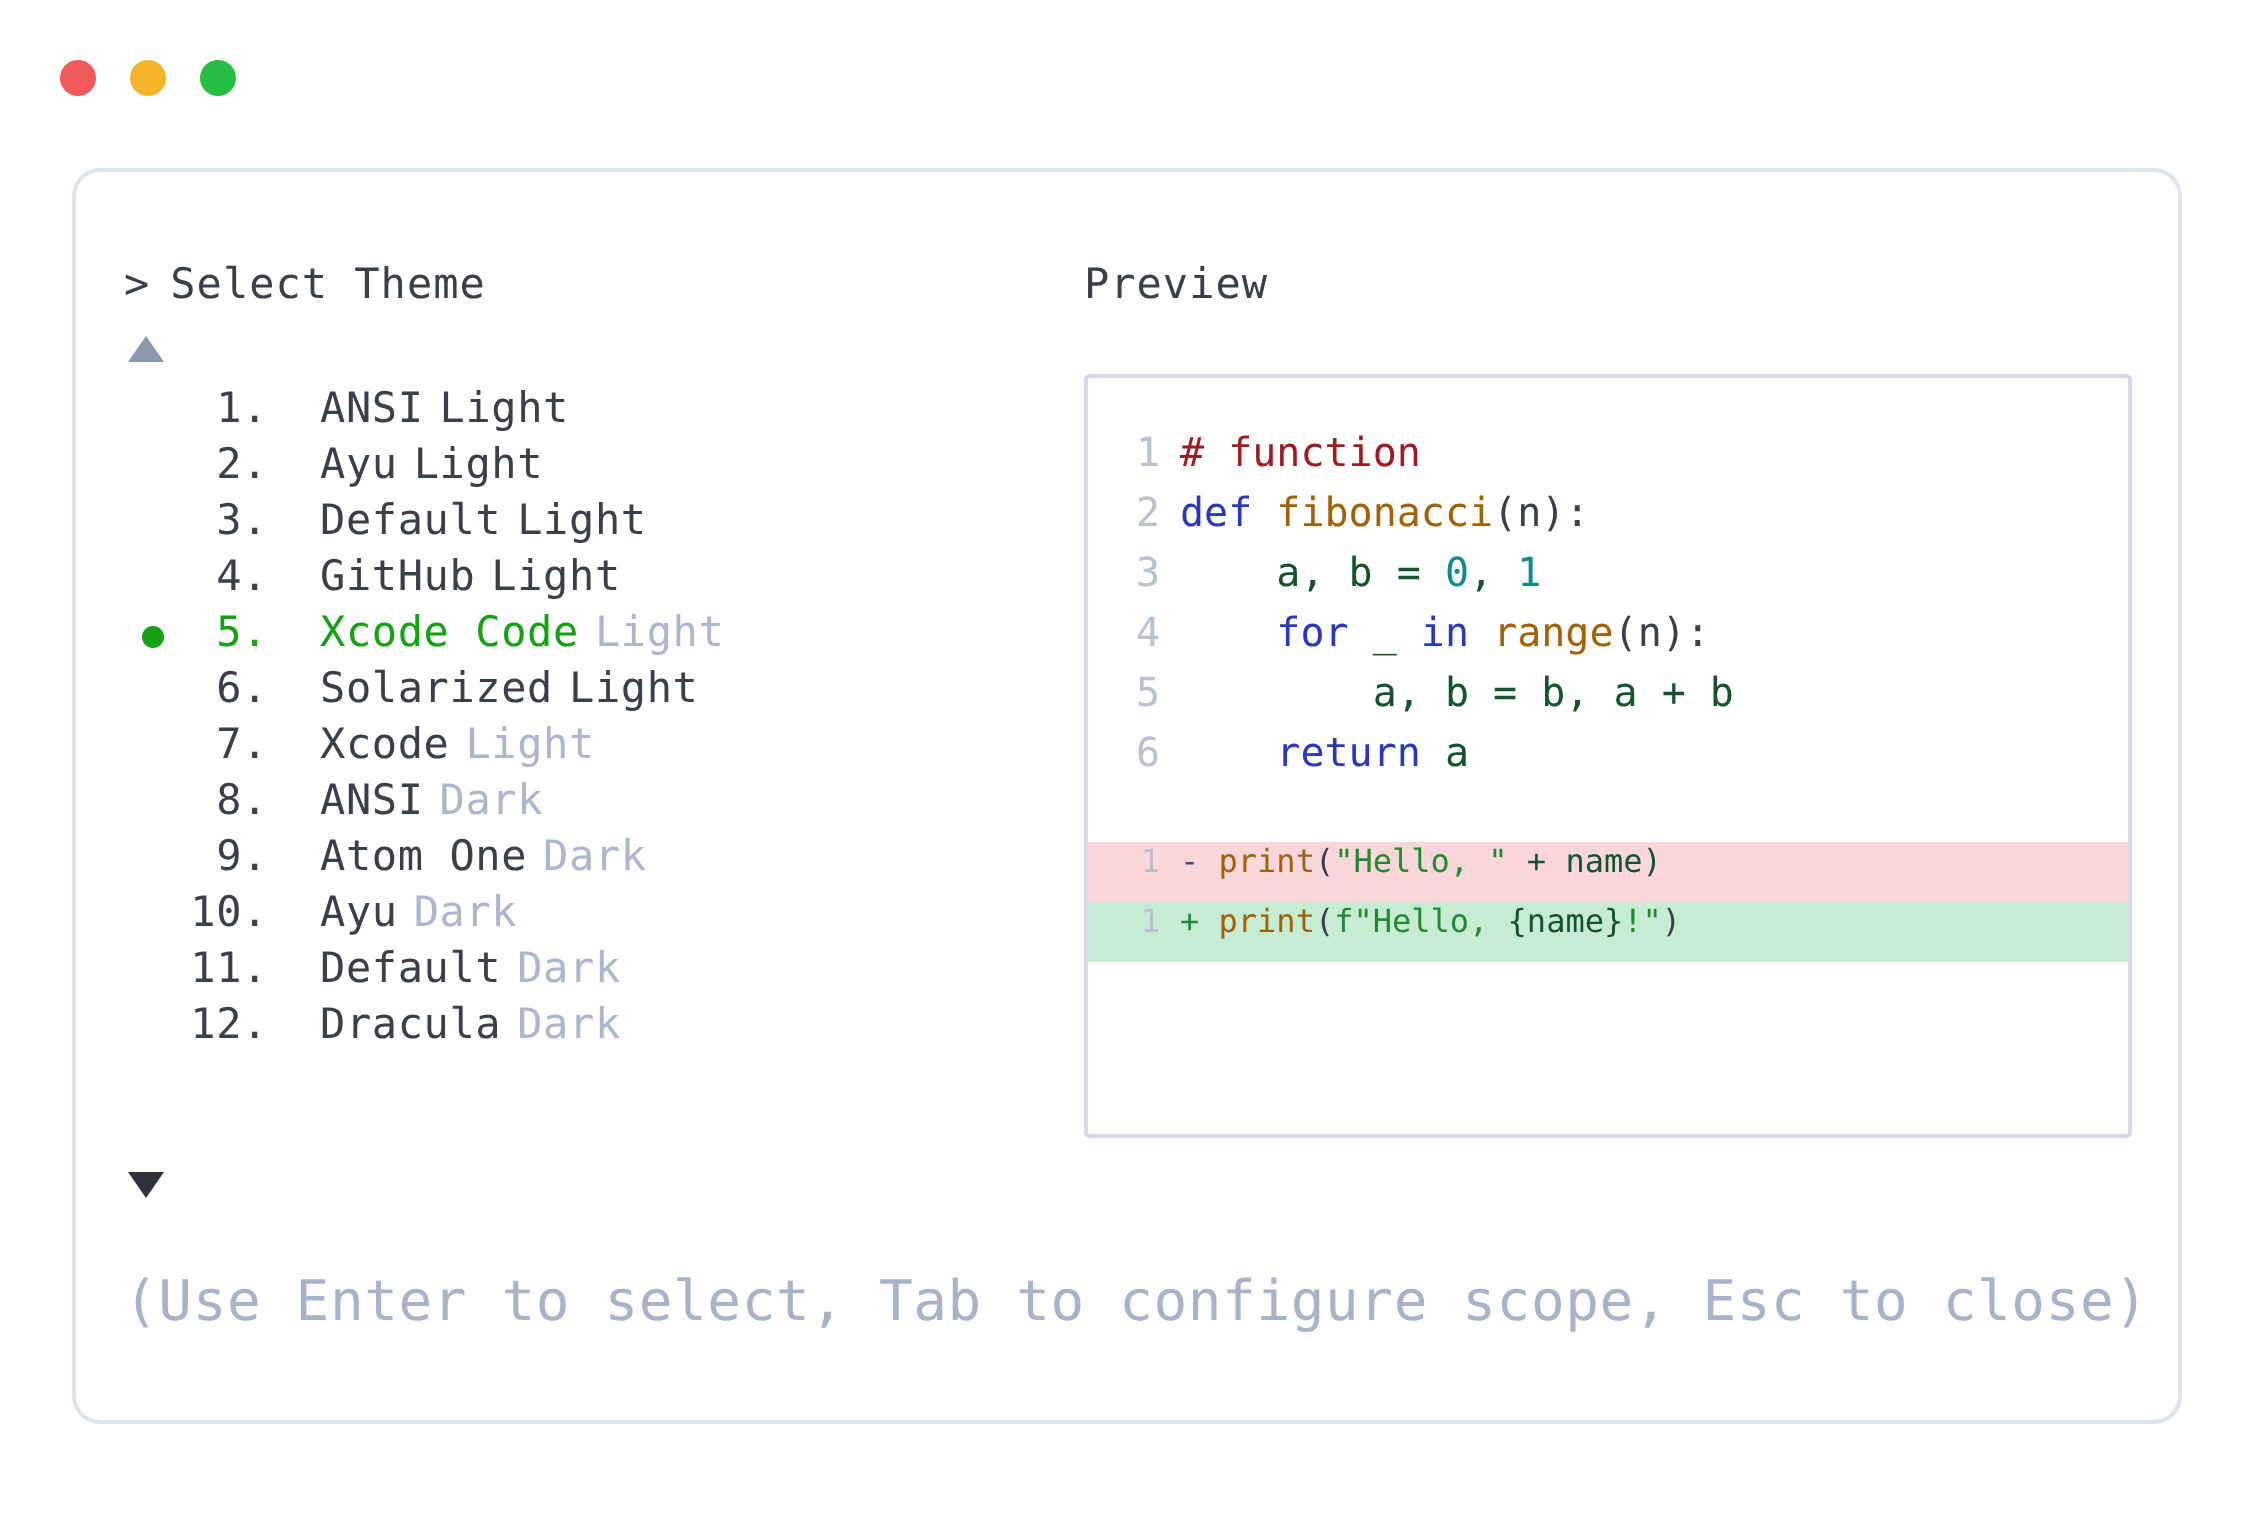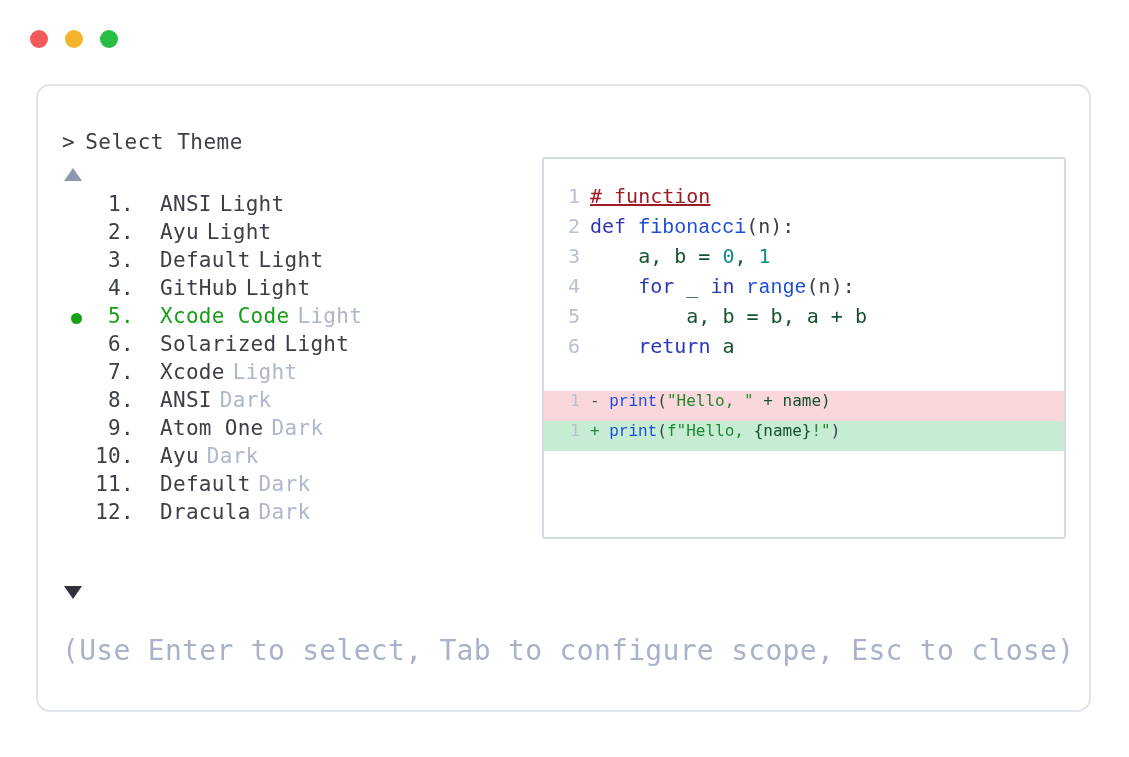--- a/index.html
+++ b/index.html
@@ -211,23 +211,23 @@
     box-sizing: border-box;
   }
   .diff-line .ln { color: #b9c0ce; }
   .diff-body { white-space: pre; }
   .diff-line.del { background: #f9d7da; }
   .diff-line.add { background: #c6ecd3; }
   .marker-del { color: #4a4f58; }
   .marker-add { color: #1f8a3c; }
 
   
-  .tok-comment  { color: #9c1c24; text-decoration: underline; }
+  .tok-comment  { color: #9c1c24; }
   .tok-keyword  { color: #2b38b5; }
-  .tok-func     { color: #1d4ed8; font-family: Liberation Mono, monospace; }
+  .tok-func     { color: #a16207; }
   .tok-plain    { color: #14532d; }
   .tok-number   { color: #128a86; }
   .tok-string   { color: #1f8a2f; }
   .tok-punct    { color: #3b4048; }
 </style>
 </head>
 <body>
 
 <div class="titlebar">
   <span class="dot red"></span>
@@ -264,20 +264,21 @@
         </ul>
     </div>
 
     <div class="bottom-arrow">
       <span class="tri-down"></span>
     </div>
 
     <div class="hint">(Use Enter to select, Tab to configure scope, Esc to close)</div>
 
     <div class="right-col">
+      <div class="preview-label">Preview</div>
       <div class="preview-panel">
         <div class="code-block" id="code-block"><div class="code-line"><span class="ln">1</span><span class="code-text"><span class="tok-comment"># function</span></span></div><div class="code-line"><span class="ln">2</span><span class="code-text"><span class="tok-keyword">def </span><span class="tok-func">fibonacci</span><span class="tok-punct">(n):</span></span></div><div class="code-line"><span class="ln">3</span><span class="code-text"><span class="tok-plain">    a, b = </span><span class="tok-number">0</span><span class="tok-plain">, </span><span class="tok-number">1</span></span></div><div class="code-line"><span class="ln">4</span><span class="code-text"><span class="tok-plain">    </span><span class="tok-keyword">for</span><span class="tok-plain"> _ </span><span class="tok-keyword">in</span><span class="tok-plain"> </span><span class="tok-func">range</span><span class="tok-punct">(n):</span></span></div><div class="code-line"><span class="ln">5</span><span class="code-text"><span class="tok-plain">        a, b = b, a + b</span></span></div><div class="code-line"><span class="ln">6</span><span class="code-text"><span class="tok-plain">    </span><span class="tok-keyword">return</span><span class="tok-plain"> a</span></span></div></div>
         <div class="spacer-line"></div>
         <div class="diff-block" id="diff-block">
             <div class="diff-line del">
               <span class="ln">1</span>
               <span class="marker-del">-</span>
               <span class="diff-body"><span class="tok-plain"> </span><span class="tok-func">print</span><span class="tok-punct">(</span><span class="tok-string">"Hello, "</span><span class="tok-plain"> + name)</span></span>
             </div>
             <div class="diff-line add">

